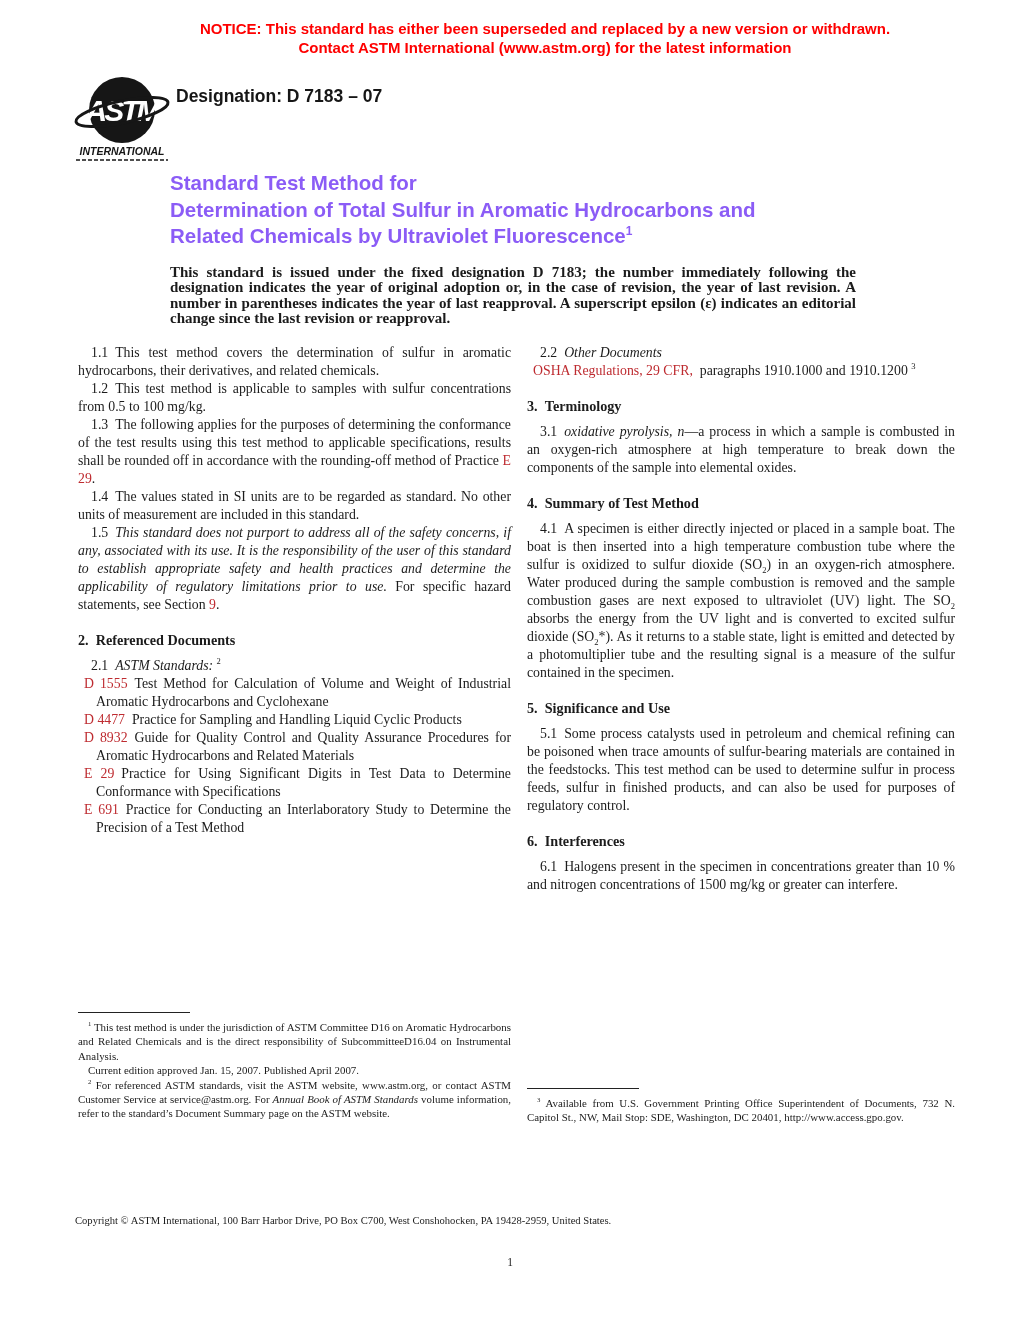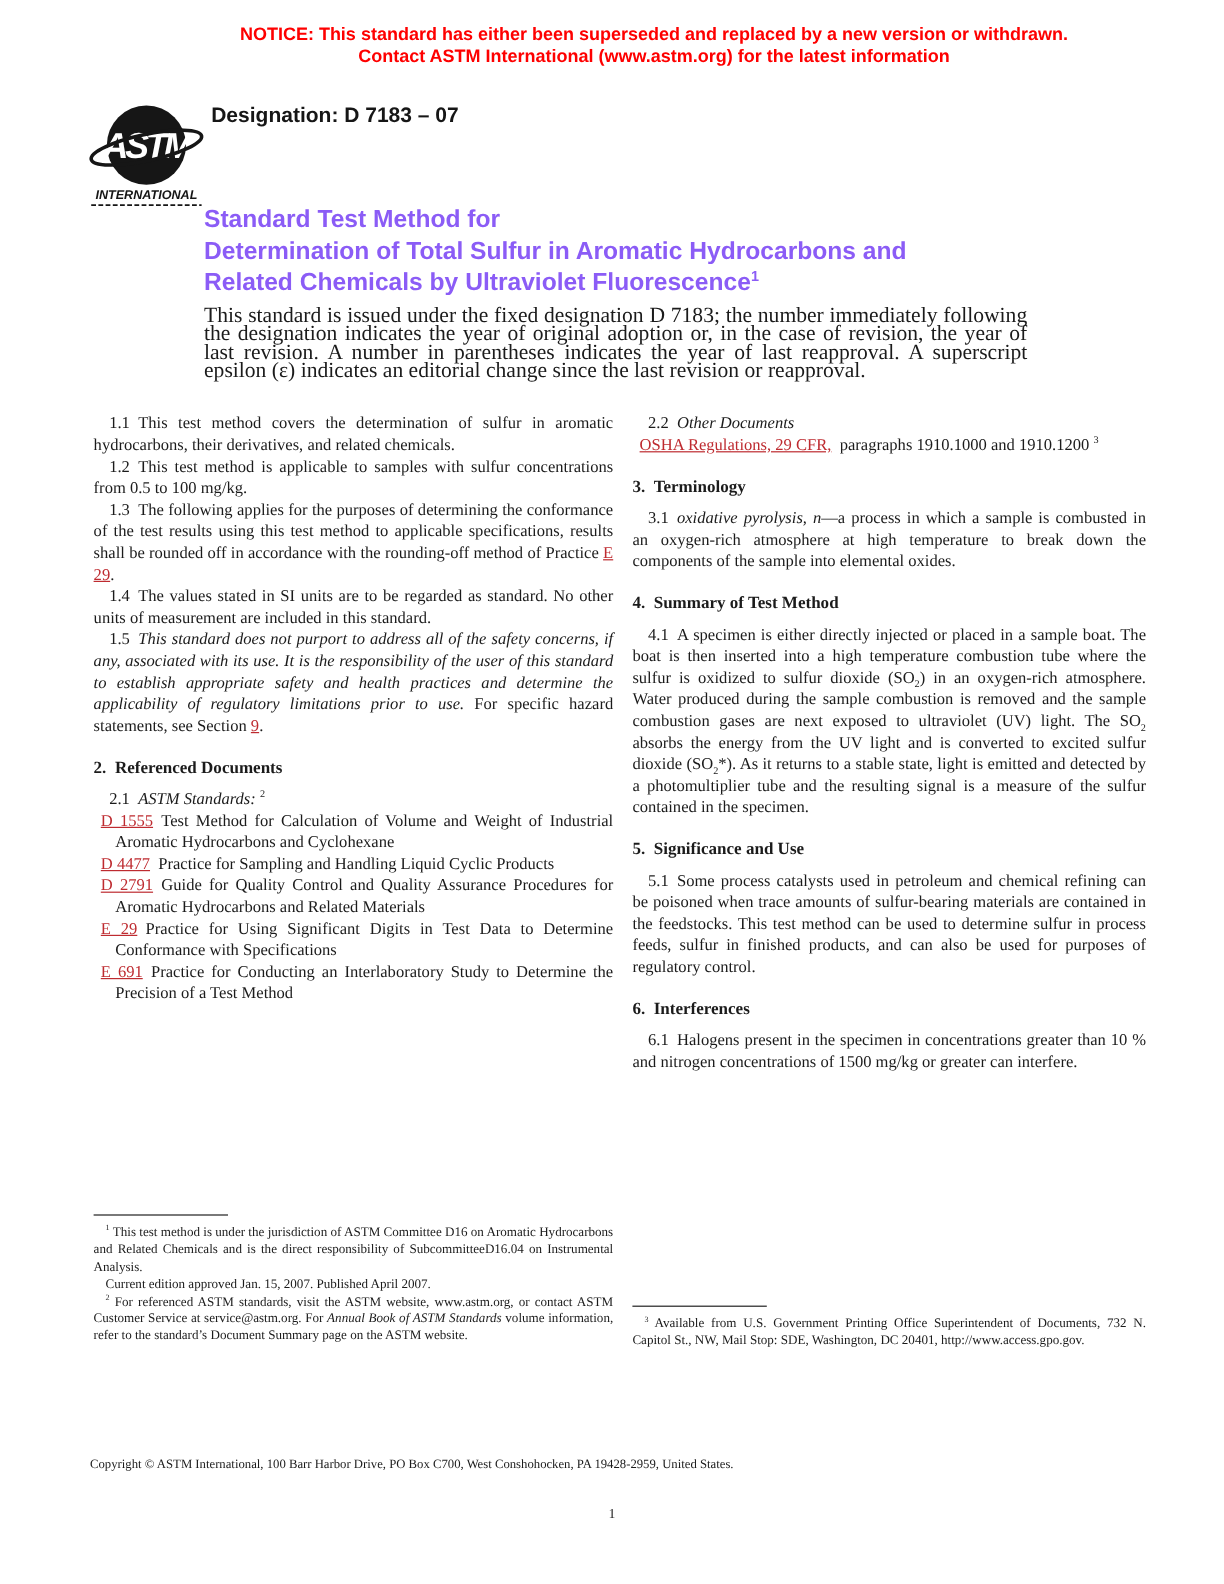--- a/index.html
+++ b/index.html
@@ -3,44 +3,44 @@
 <meta charset="utf-8">
 <style>
   html,body{margin:0;padding:0;background:#ffffff;}
   .page{position:relative;width:1020px;height:1320px;background:#fff;overflow:hidden;
         font-family:"Liberation Serif",serif;color:#1b1b1b;}
 
   .notice{position:absolute;top:20px;left:0;width:100%;text-align:center;
           font-family:"Liberation Sans",sans-serif;font-weight:bold;
           font-size:15px;line-height:18.5px;color:var(--notice-red,#f00);margin-left:35px;}
 
-  .logo{position:absolute;left:72px;top:85px;}
+  .logo{position:absolute;left:72px;top:74px;}
 
   .designation{position:absolute;left:176px;top:86px;
                font-family:"Liberation Sans",sans-serif;font-weight:bold;font-size:17.5px;color:#161616;}
 
   .title{position:absolute;left:170px;top:170px;width:712px;
          font-family:Liberation Sans, sans-serif;font-weight:bold;
          font-size:20.5px;line-height:26.5px;color:#8b5cf6;}
   .title sup{font-size:12px;line-height:0;}
 
-  .issuing{position:absolute;left:170px;top:255px;width:686px;
-           font-size:18px;line-height:15.3px;text-align:justify;}
+  .issuing{position:absolute;left:170px;top:265px;width:686px;
+           font-size:15px;line-height:15.3px;text-align:justify;font-weight:bold;}
 
   .col{position:absolute;top:344px;font-size:13.8px;line-height:18px;text-align:justify;}
   .col-left{left:78px;width:433px;}
   .col-right{left:527px;width:428px;}
 
   .blk-heading{font-weight:bold;font-size:14.2px;margin:17px 0 8px 0;
                white-space:pre-wrap;text-align:left;}
   .col .blk-heading:first-child{margin-top:6px;}
   .blk-para{margin:0;text-indent:13px;}
   .blk-ref{margin:0 0 0 18px;text-indent:-12px;}
 
-  .red{color:var(--ref-red,#be2b30);text-decoration:underline;}
+  .red{color:var(--ref-red,#be2b30);}
   .i{font-style:italic;margin-top:16px;}
   sup{font-size:0.62em;line-height:0;vertical-align:super;}
   sub{font-size:0.62em;line-height:0;vertical-align:sub;}
 
   .footnotes{position:absolute;font-size:10.9px;line-height:14.4px;text-align:justify;}
   .fn-left{left:78px;top:1012px;width:433px;}
   .fn-right{left:527px;top:1088px;width:428px;}
   .fn-rule{width:112px;border-top:1.5px solid #222;margin:0 0 7px 0;}
   .blk-fn{margin:0;text-indent:10px;}
 
@@ -80,21 +80,21 @@
   <div class="col col-left">
       <div class="blk-para"><span>1.1 This test method covers the determination of sulfur in aromatic hydrocarbons, their derivatives, and related chemicals.</span></div>
       <div class="blk-para"><span>1.2 This test method is applicable to samples with sulfur concentrations from 0.5 to 100 mg/kg.</span></div>
       <div class="blk-para"><span>1.3 The following applies for the purposes of determining the conformance of the test results using this test method to applicable specifications, results shall be rounded off in accordance with the rounding-off method of Practice </span><span class="red">E 29</span><span>.</span></div>
       <div class="blk-para"><span>1.4 The values stated in SI units are to be regarded as standard. No other units of measurement are included in this standard.</span></div>
       <div class="blk-para"><span>1.5 </span><span class="i">This standard does not purport to address all of the safety concerns, if any, associated with its use. It is the responsibility of the user of this standard to establish appropriate safety and health practices and determine the applicability of regulatory limitations prior to use.</span><span> For specific hazard statements, see Section </span><span class="red">9</span><span>.</span></div>
       <div class="blk-heading"><span>2. Referenced Documents</span></div>
       <div class="blk-para"><span>2.1 </span><span class="i">ASTM Standards:</span><span> </span><sup>2</sup></div>
       <div class="blk-ref"><span class="red">D 1555</span><span> Test Method for Calculation of Volume and Weight of Industrial Aromatic Hydrocarbons and Cyclohexane</span></div>
       <div class="blk-ref"><span class="red">D 4477</span><span> Practice for Sampling and Handling Liquid Cyclic Products</span></div>
-      <div class="blk-ref"><span class="red">D 2791</span><span> Guide for Quality Control and Quality Assurance Procedures for Aromatic Hydrocarbons and Related Materials</span></div>
+      <div class="blk-ref"><span class="red">D 8932</span><span> Guide for Quality Control and Quality Assurance Procedures for Aromatic Hydrocarbons and Related Materials</span></div>
       <div class="blk-ref"><span class="red">E 29</span><span> Practice for Using Significant Digits in Test Data to Determine Conformance with Specifications</span></div>
       <div class="blk-ref"><span class="red">E 691</span><span> Practice for Conducting an Interlaboratory Study to Determine the Precision of a Test Method</span></div>
     </div>
   <div class="col col-right">
       <div class="blk-para"><span>2.2 </span><span class="i">Other Documents</span></div>
       <div class="blk-ref"><span class="red">OSHA Regulations, 29 CFR,</span><span> paragraphs 1910.1000 and 1910.1200 </span><sup>3</sup></div>
       <div class="blk-heading"><span>3. Terminology</span></div>
       <div class="blk-para"><span>3.1 </span><span class="i">oxidative pyrolysis, n</span><span>—a process in which a sample is combusted in an oxygen-rich atmosphere at high temperature to break down the components of the sample into elemental oxides.</span></div>
       <div class="blk-heading"><span>4. Summary of Test Method</span></div>
       <div class="blk-para"><span>4.1 A specimen is either directly injected or placed in a sample boat. The boat is then inserted into a high temperature combustion tube where the sulfur is oxidized to sulfur dioxide (SO</span><sub>2</sub><span>) in an oxygen-rich atmosphere. Water produced during the sample combustion is removed and the sample combustion gases are next exposed to ultraviolet (UV) light. The SO</span><sub>2</sub><span> absorbs the energy from the UV light and is converted to excited sulfur dioxide (SO</span><sub>2</sub><span>*). As it returns to a stable state, light is emitted and detected by a photomultiplier tube and the resulting signal is a measure of the sulfur contained in the specimen.</span></div>

